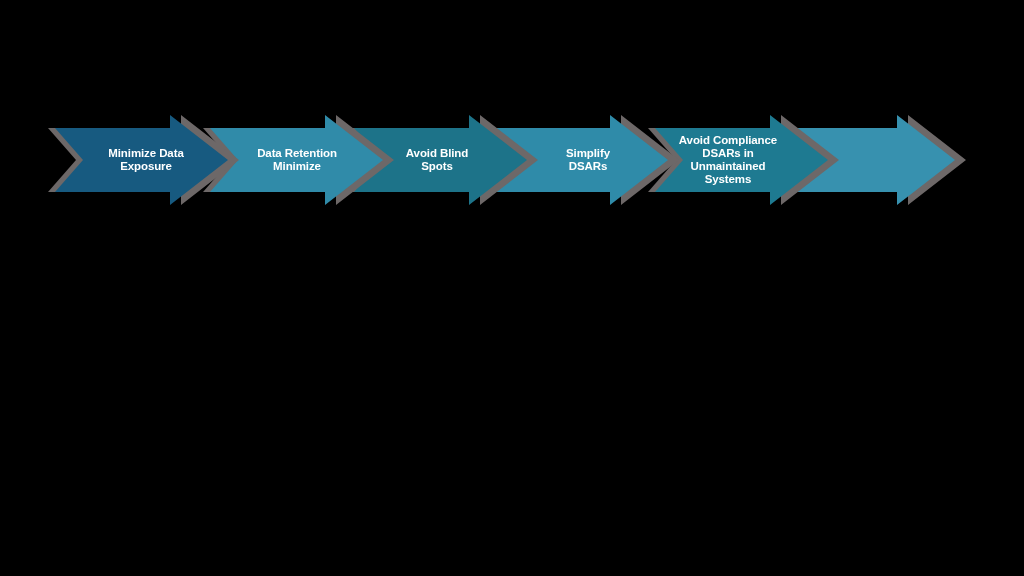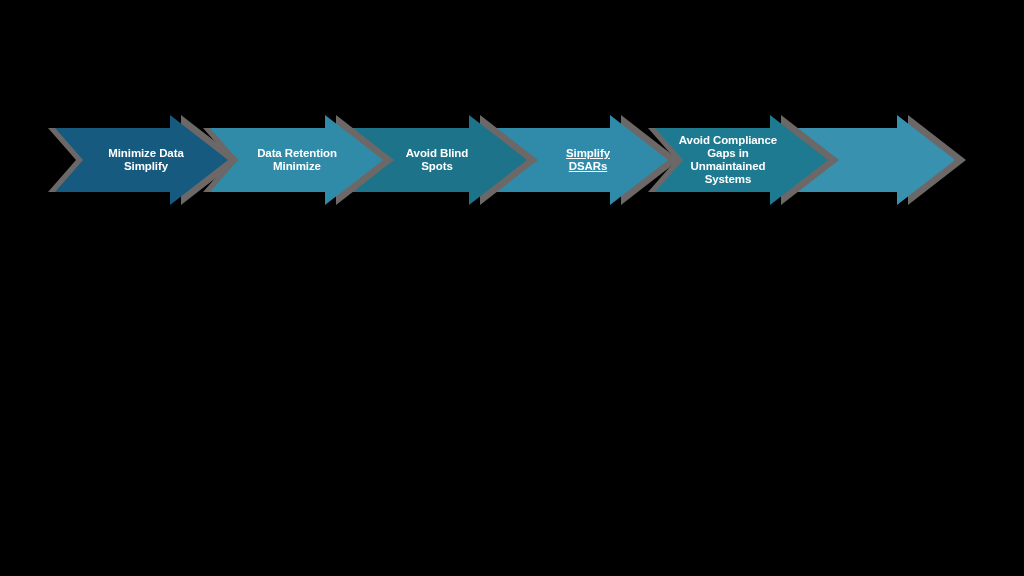--- a/index.html
+++ b/index.html
@@ -36,21 +36,21 @@
     font-size: 11.5px;
     font-weight: 700;
     line-height: 13px;
     letter-spacing: -0.1px;
     white-space: pre-line;
     pointer-events: none;
   }
   .lbl-1 { left: 76px; }
   .lbl-2 { left: 227px; }
   .lbl-3 { left: 367px; }
-  .lbl-4 { left: 518px; text-decoration: underline; }
+  .lbl-4 { left: 518px; }
   .lbl-5 { left: 658px; }
   .lbl-6 { left: 814px; }
 </style>
 </head>
 <body>
 
 <div class="canvas">
 
   <svg class="arrow-layer" viewBox="0 0 1024 576" xmlns="http://www.w3.org/2000/svg">
 
@@ -79,25 +79,25 @@
       <path d="M0,18 L115,18 L115,5 L173,50 L115,95 L115,82 L0,82 L28,50 Z" fill="#308BA9"></path>
     </g>
 
     <g transform="translate(55,110)">
       <path d="M-7,18 L126,18 L126,5 L184,50 L126,95 L126,82 L-7,82 L21,50 Z" fill="#6D6868"></path>
       <path d="M0,18 L115,18 L115,5 L173,50 L115,95 L115,82 L0,82 L28,50 Z" fill="#175A80"></path>
     </g>
   </svg>
 
   <div class="step-label lbl-1">Minimize Data
-Simplify</div>
+Exposure</div>
   <div class="step-label lbl-2">Data Retention
 Minimize</div>
   <div class="step-label lbl-3">Avoid Blind
 Spots</div>
   <div class="step-label lbl-4">Simplify
 DSARs</div>
   <div class="step-label lbl-5">Avoid Compliance
-Gaps in
+DSARs in
 Unmaintained
 Systems</div>
 
 </div>
 
 </body></html>

